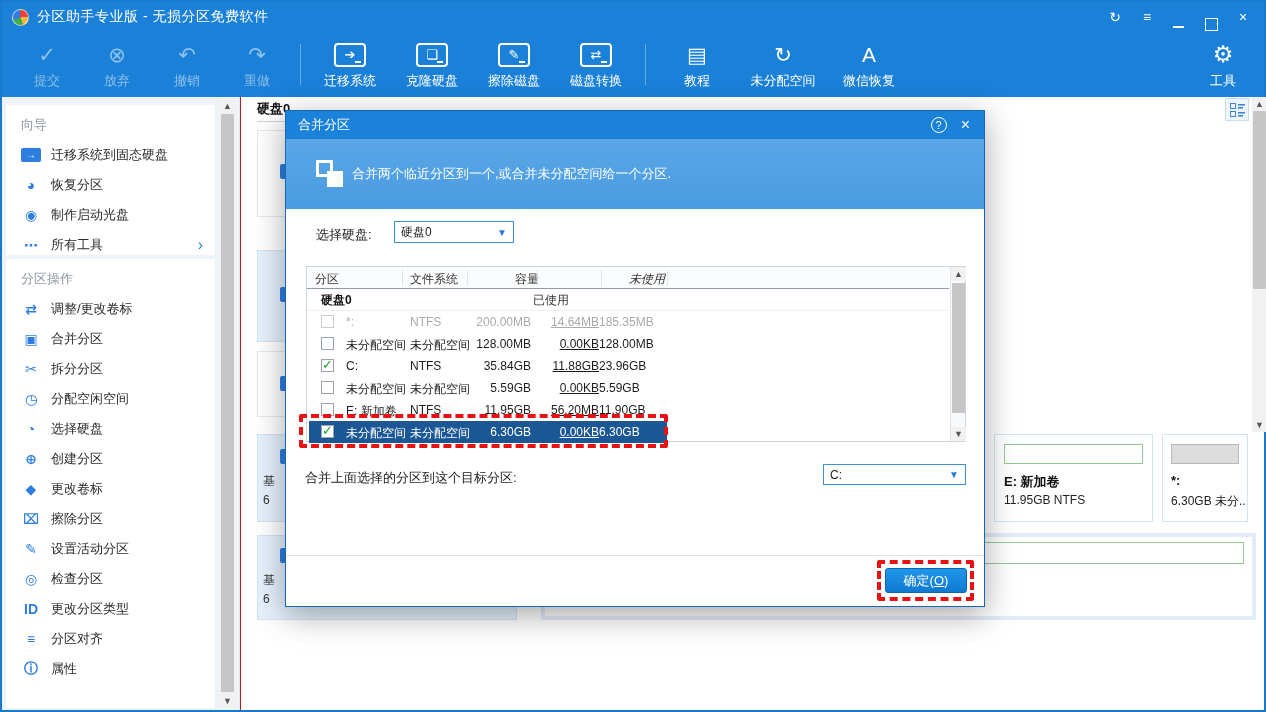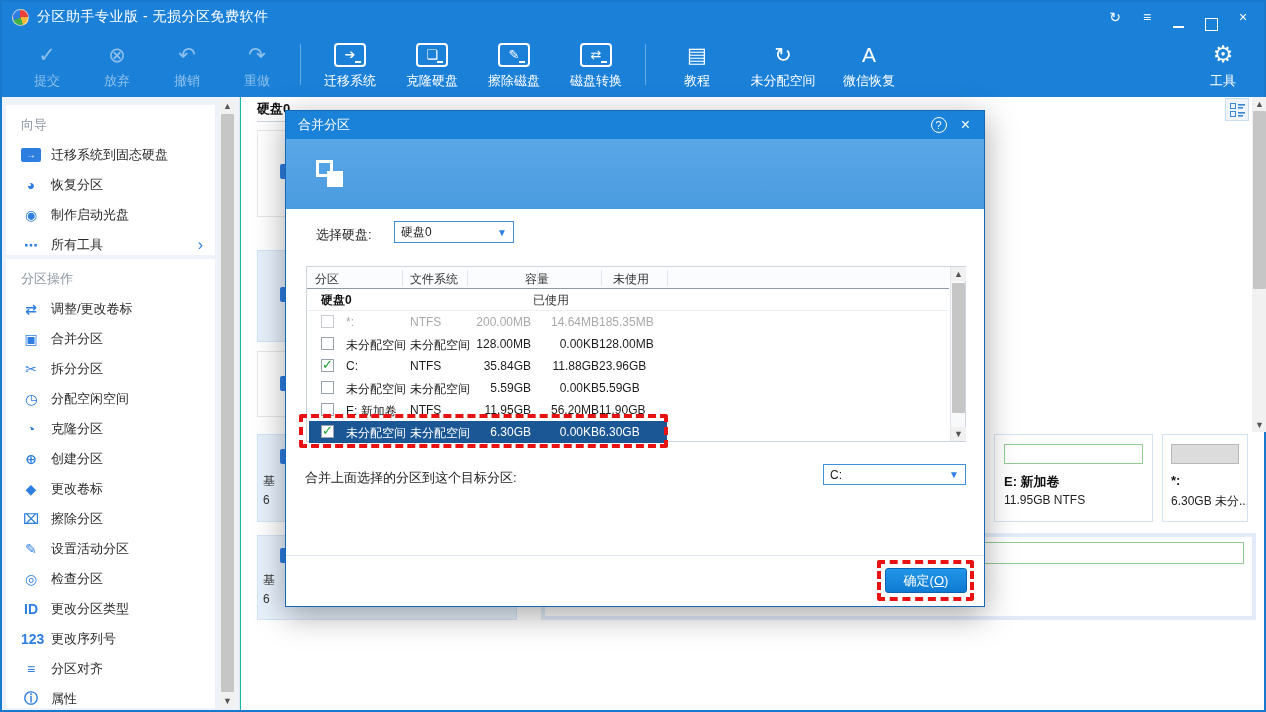--- a/index.html
+++ b/index.html
@@ -1,17 +1,17 @@
 <!DOCTYPE html>
 <html><head>
 <meta charset="utf-8">
 <style>
   * { margin:0; padding:0; box-sizing:border-box; }
   html,body { width:1266px; height:712px; background:#fff; font-family:"Liberation Sans","DejaVu Sans",sans-serif; overflow:hidden; }
-  .window { position:absolute; inset:0; border:2px solid #1879cd; background:#14b8a6; }
+  .window { position:absolute; inset:0; border:2px solid #1879cd; background:#b91c1c; }
 
   
   .titlebar { position:absolute; left:0; top:0; right:0; height:30px; background:#1a80d8; color:#fff; display:flex; align-items:center; }
   .logo { width:17px; height:17px; border-radius:50%; margin:0 8px 0 10px;
           background:conic-gradient(#e8413c 0 90deg,#f5b83d 90deg 160deg,#3fae49 160deg 250deg,#2e7ee0 250deg 360deg);
           border:1px solid rgba(255,255,255,.6); }
   .title-text { font-size:14px; letter-spacing:.5px; }
   .win-ctrls { margin-left:auto; display:flex; align-items:center; gap:14px; padding-right:12px; font-size:14px; }
   .win-ctrls span { width:18px; text-align:center; cursor:default; }
   .wc-min { position:relative; }
@@ -84,34 +84,34 @@
   .dlg-banner-text { position:absolute; left:66px; top:0; height:70px; display:flex; align-items:center; font-size:13px; }
   .fld-label { position:absolute; font-size:13px; color:#1c1c1c; }
   .dropdown { position:absolute; height:22px; background:#fff; border:1px solid #4090d8; font-size:12px; color:#1c1c1c; display:flex; align-items:center; padding-left:6px; cursor:pointer; }
   .dropdown .dd-arrow { margin-left:auto; margin-right:6px; color:#2f7fe0; font-size:10px; }
 
   .dtable { position:absolute; left:20px; top:155px; width:660px; height:176px; border:1px solid #ccd4dd; background:#fff; }
   .t-head { position:absolute; left:0; top:0; right:16px; height:22px; background:#fbfcfe; border-bottom:1px solid #8e9aa6; font-size:12px; color:#333; }
   .t-head span { position:absolute; top:4px; }
   .t-head span:nth-of-type(1){ left:8px; }
   .t-head span:nth-of-type(2){ left:103px; }
-  .t-head span:nth-of-type(3){ left:176px; width:66px; text-align:right;font-family:Liberation Mono, monospace; }
+  .t-head span:nth-of-type(3){ left:166px; width:66px; text-align:right;font-family:Liberation Mono, monospace; }
   .t-head span:nth-of-type(4){ left:212px; width:64px; text-align:center;margin-top:21px; }
-  .t-head span:nth-of-type(5){ left:276px; width:66px; text-align:right; }
+  .t-head span:nth-of-type(5){ left:292px; width:66px; text-align:right;font-style:italic; }
   .hsep { position:absolute; top:3px; width:1px; height:16px; background:#dfe5ec; }
   .t-group { position:absolute; left:0; top:22px; right:16px; height:22px; line-height:22px; padding-left:14px; font-size:12px; font-weight:bold; color:#111; border-bottom:1px solid #eceff3; }
   .t-body { position:absolute; left:0; top:44px; right:16px; bottom:0; }
   .t-row { position:relative; height:22px; font-size:12px; color:#1c1c1c; cursor:default; }
   .t-row span { position:absolute; top:4px; z-index:1; white-space:nowrap; }
   .t-row .cb { left:14px; top:4px; width:13px; height:13px; border:1px solid #9aa2ac; background:#fff; }
   .t-row .cb.checked::after { content:"✓"; position:absolute; left:0; top:-3px; font-size:13px; font-weight:bold; color:#18a12e; }
   .t-row .c-name { left:39px; }
   .t-row .c-fs   { left:103px; }
   .t-row .c-cap  { left:158px; width:66px; text-align:right; }
-  .t-row .c-used { left:228px; width:64px; text-align:right; }
+  .t-row .c-used { left:228px; width:64px; text-align:right;text-decoration:underline; }
   .t-row .c-free { left:292px; width:66px; text-align:left; }
   .t-row.dim { color:#a9a9a9; }
   .t-row.dim .cb { border-color:#c8ccd2; }
   .t-row .selbg { display:none; }
   .t-row.sel { color:#fff; }
   .t-row.sel .selbg { display:block; position:absolute; left:2px; top:0; width:358px; height:22px; background:#1a5794; z-index:0; }
   .tbl-scroll { right:0; top:0; height:174px; border-left:1px solid #e2e6ea; background:#f7f9fa; }
   .tbl-scroll .thumb { top:16px; height:130px; }
 
   .red-dash { position:absolute; border:4px dashed #e91212; border-radius:3px; z-index:20; pointer-events:none; }
@@ -268,21 +268,21 @@
             <span>拆分分区</span>
           </div>
 
           <div class="side-item">
             <span class="s-icon">◷</span>
             <span>分配空闲空间</span>
           </div>
 
           <div class="side-item">
             <span class="s-icon">◔</span>
-            <span>克隆分区</span>
+            <span>选择硬盘</span>
           </div>
 
           <div class="side-item">
             <span class="s-icon">⊕</span>
             <span>创建分区</span>
           </div>
 
           <div class="side-item">
             <span class="s-icon">◆</span>
             <span>更改卷标</span>
@@ -301,24 +301,20 @@
           <div class="side-item">
             <span class="s-icon">◎</span>
             <span>检查分区</span>
           </div>
 
           <div class="side-item">
             <span class="s-icon">ID</span>
             <span>更改分区类型</span>
           </div>
 
-          <div class="side-item">
-            <span class="s-icon">123</span>
-            <span>更改序列号</span>
-          </div>
 
           <div class="side-item">
             <span class="s-icon">≡</span>
             <span>分区对齐</span>
           </div>
 
           <div class="side-item">
             <span class="s-icon">ⓘ</span>
             <span>属性</span>
           </div>
@@ -393,20 +389,21 @@
       <div class="dlg-ctrl">
         <div class="dlg-help">?</div>
         <div class="dlg-close">×</div>
       </div>
     </div>
     <div class="dlg-banner">
       <div class="merge-ico">
           <div class="a"></div>
           <div class="b"></div>
         </div>
+      <div class="dlg-banner-text">合并两个临近分区到一个,或合并未分配空间给一个分区.</div>
     </div>
 
     <div class="fld-label" style="left:30px; top:115px;">选择硬盘:</div>
     <div class="dropdown" style="left:108px; top:110px; width:120px;">
       <span>硬盘0</span>
       <span class="dd-arrow">▼</span>
     </div>
 
     <div class="dtable">
       <div class="t-head">

